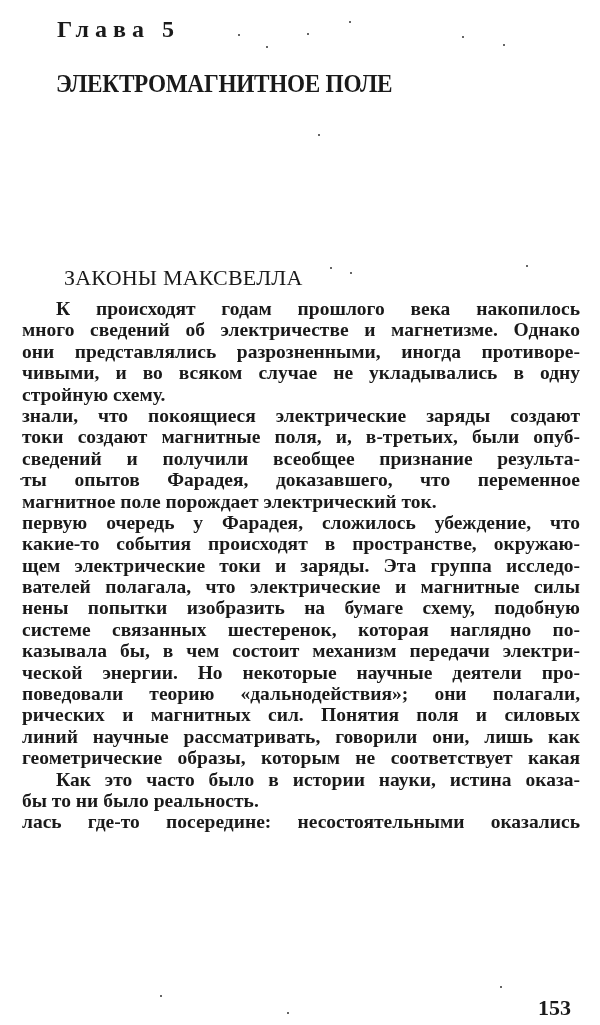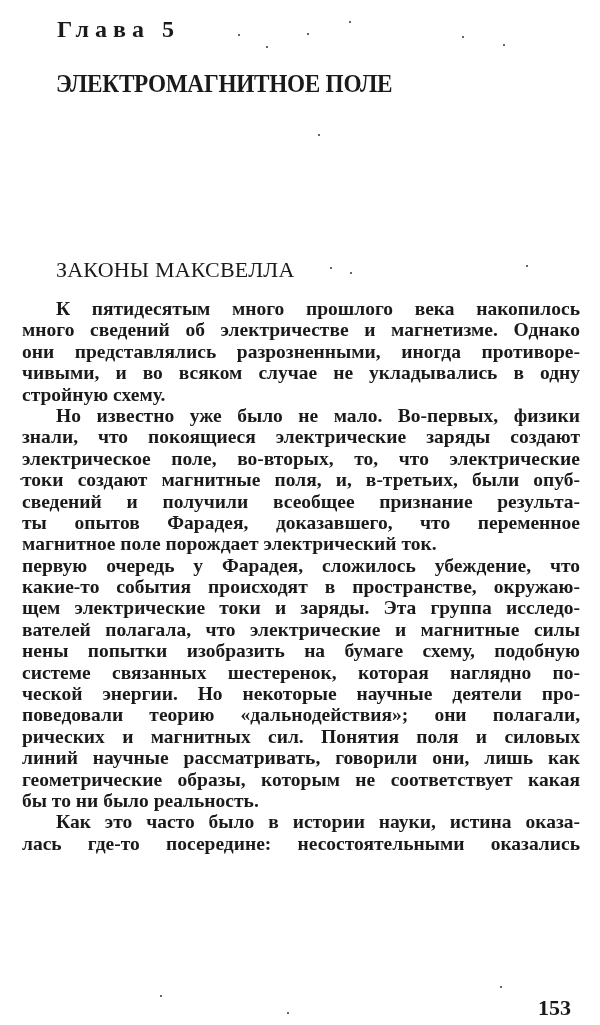--- a/index.html
+++ b/index.html
@@ -37,21 +37,21 @@
       transform-origin: left top;
       letter-spacing: -0.3px;
     }
     .section-title {
       position: absolute;
       left: 56px;
       top: 256px;
       font-size: 22px;
       font-weight: normal;
       line-height: 28px;
-      margin: 0;
+      margin: 8px;
       letter-spacing: 0.2px;
       text-align: right;
     }
     .body-text {
       position: absolute;
       left: 22px;
       top: 298px;
       width: 558px;
       margin: 0;
     }
@@ -91,48 +91,47 @@
   </style>
 </head>
 <body>
 
 <h2 class="chapter-label">Глава 5</h2>
 <h1 class="chapter-title">ЭЛЕКТРОМАГНИТНОЕ ПОЛЕ</h1>
 <h3 class="section-title">ЗАКОНЫ МАКСВЕЛЛА</h3>
 
 <div class="body-text">
 
-  <span class="line indent">К пятидесятым много прошлого века накопилось</span>
+  <span class="line indent">К происходят годам прошлого века накопилось</span>
   <span class="line">много сведений об электричестве и магнетизме. Однако</span>
   <span class="line">они представлялись разрозненными, иногда противоре-</span>
   <span class="line">чивыми, и во всяком случае не укладывались в одну</span>
   <span class="line last">стройную схему.</span>
 
-  <span class="line indent">Но известно уже было не мало. Во-первых, физики</span>
   <span class="line">знали, что покоящиеся электрические заряды создают</span>
-  <span class="line">электрическое поле, во-вторых, то, что электрические</span>
   <span class="line">токи создают магнитные поля, и, в-третьих, были опуб-</span>
   <span class="line">сведений и получили всеобщее признание результа-</span>
   <span class="line">ты опытов Фарадея, доказавшего, что переменное</span>
   <span class="line last">магнитное поле порождает электрический ток.</span>
 
   <span class="line">первую очередь у Фарадея, сложилось убеждение, что</span>
   <span class="line">какие-то события происходят в пространстве, окружаю-</span>
   <span class="line">щем электрические токи и заряды. Эта группа исследо-</span>
   <span class="line">вателей полагала, что электрические и магнитные силы</span>
   <span class="line">нены попытки изобразить на бумаге схему, подобную</span>
   <span class="line">системе связанных шестеренок, которая наглядно по-</span>
+  <span class="line">казывала бы, в чем состоит механизм передачи электри-</span>
   <span class="line">ческой энергии. Но некоторые научные деятели про-</span>
   <span class="line">поведовали теорию «дальнодействия»; они полагали,</span>
   <span class="line">рических и магнитных сил. Понятия поля и силовых</span>
   <span class="line">линий научные рассматривать, говорили они, лишь как</span>
   <span class="line">геометрические образы, которым не соответствует какая</span>
+  <span class="line indent">Как это часто было в истории науки, истина оказа-</span>
+
   <span class="line last">бы то ни было реальность.</span>
-
-  <span class="line indent">Как это часто было в истории науки, истина оказа-</span>
   <span class="line">лась где-то посередине: несостоятельными оказались</span>
 </div>
 
 <div class="page-number">153</div>
 
 <div class="speck" style="left:238px;top:34px;"></div>
 <div class="speck" style="left:307px;top:33px;"></div>
 <div class="speck" style="left:266px;top:46px;"></div>
 <div class="speck" style="left:349px;top:21px;"></div>
 <div class="speck" style="left:462px;top:36px;"></div>

